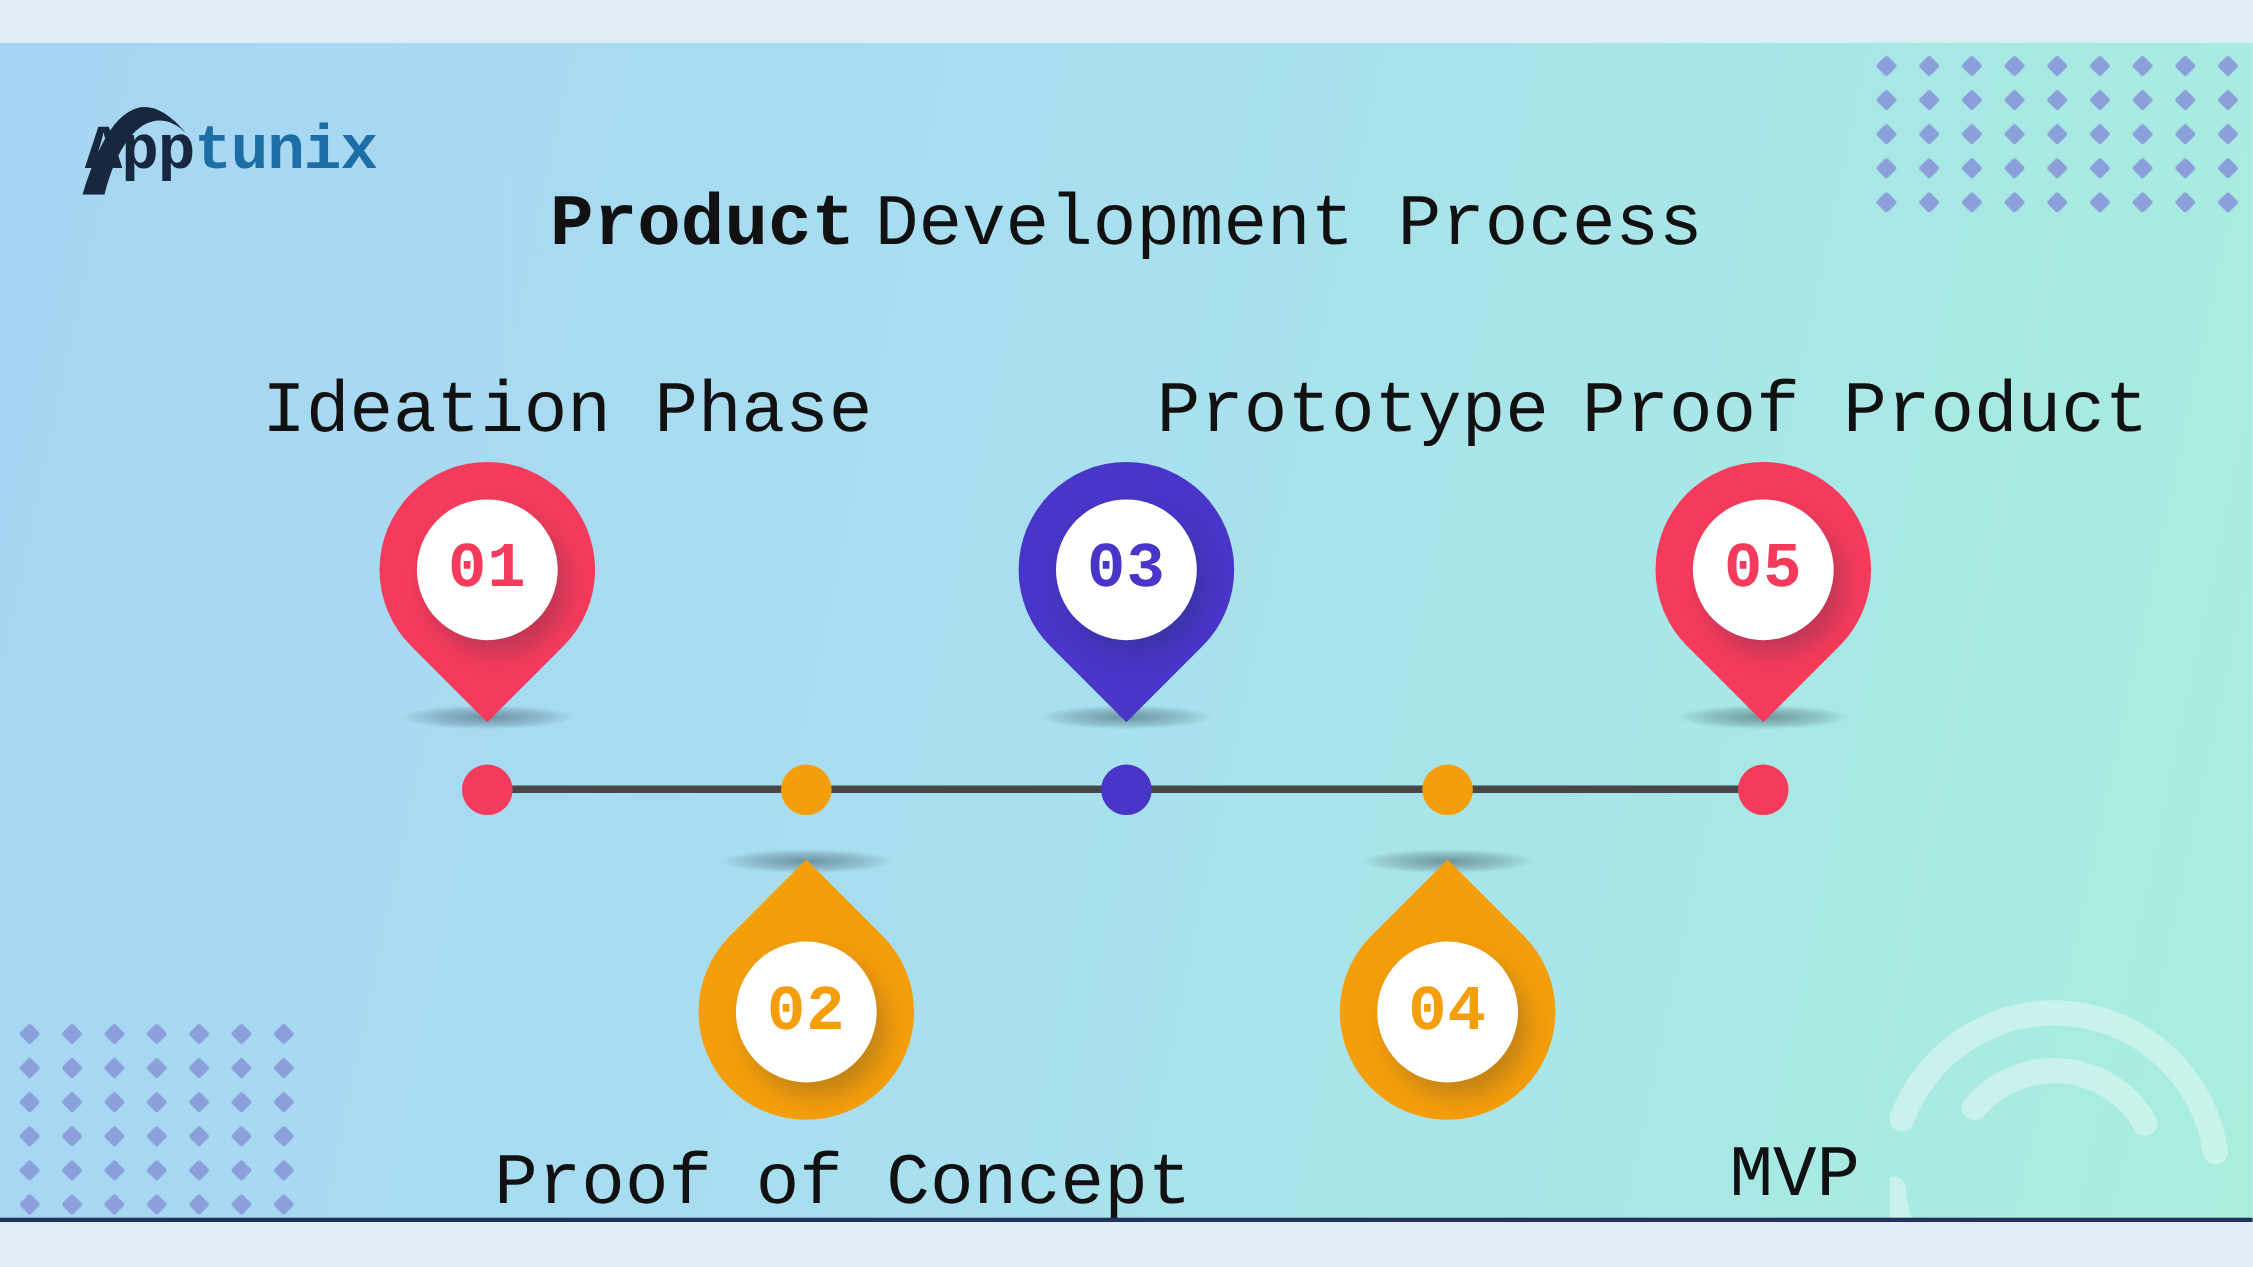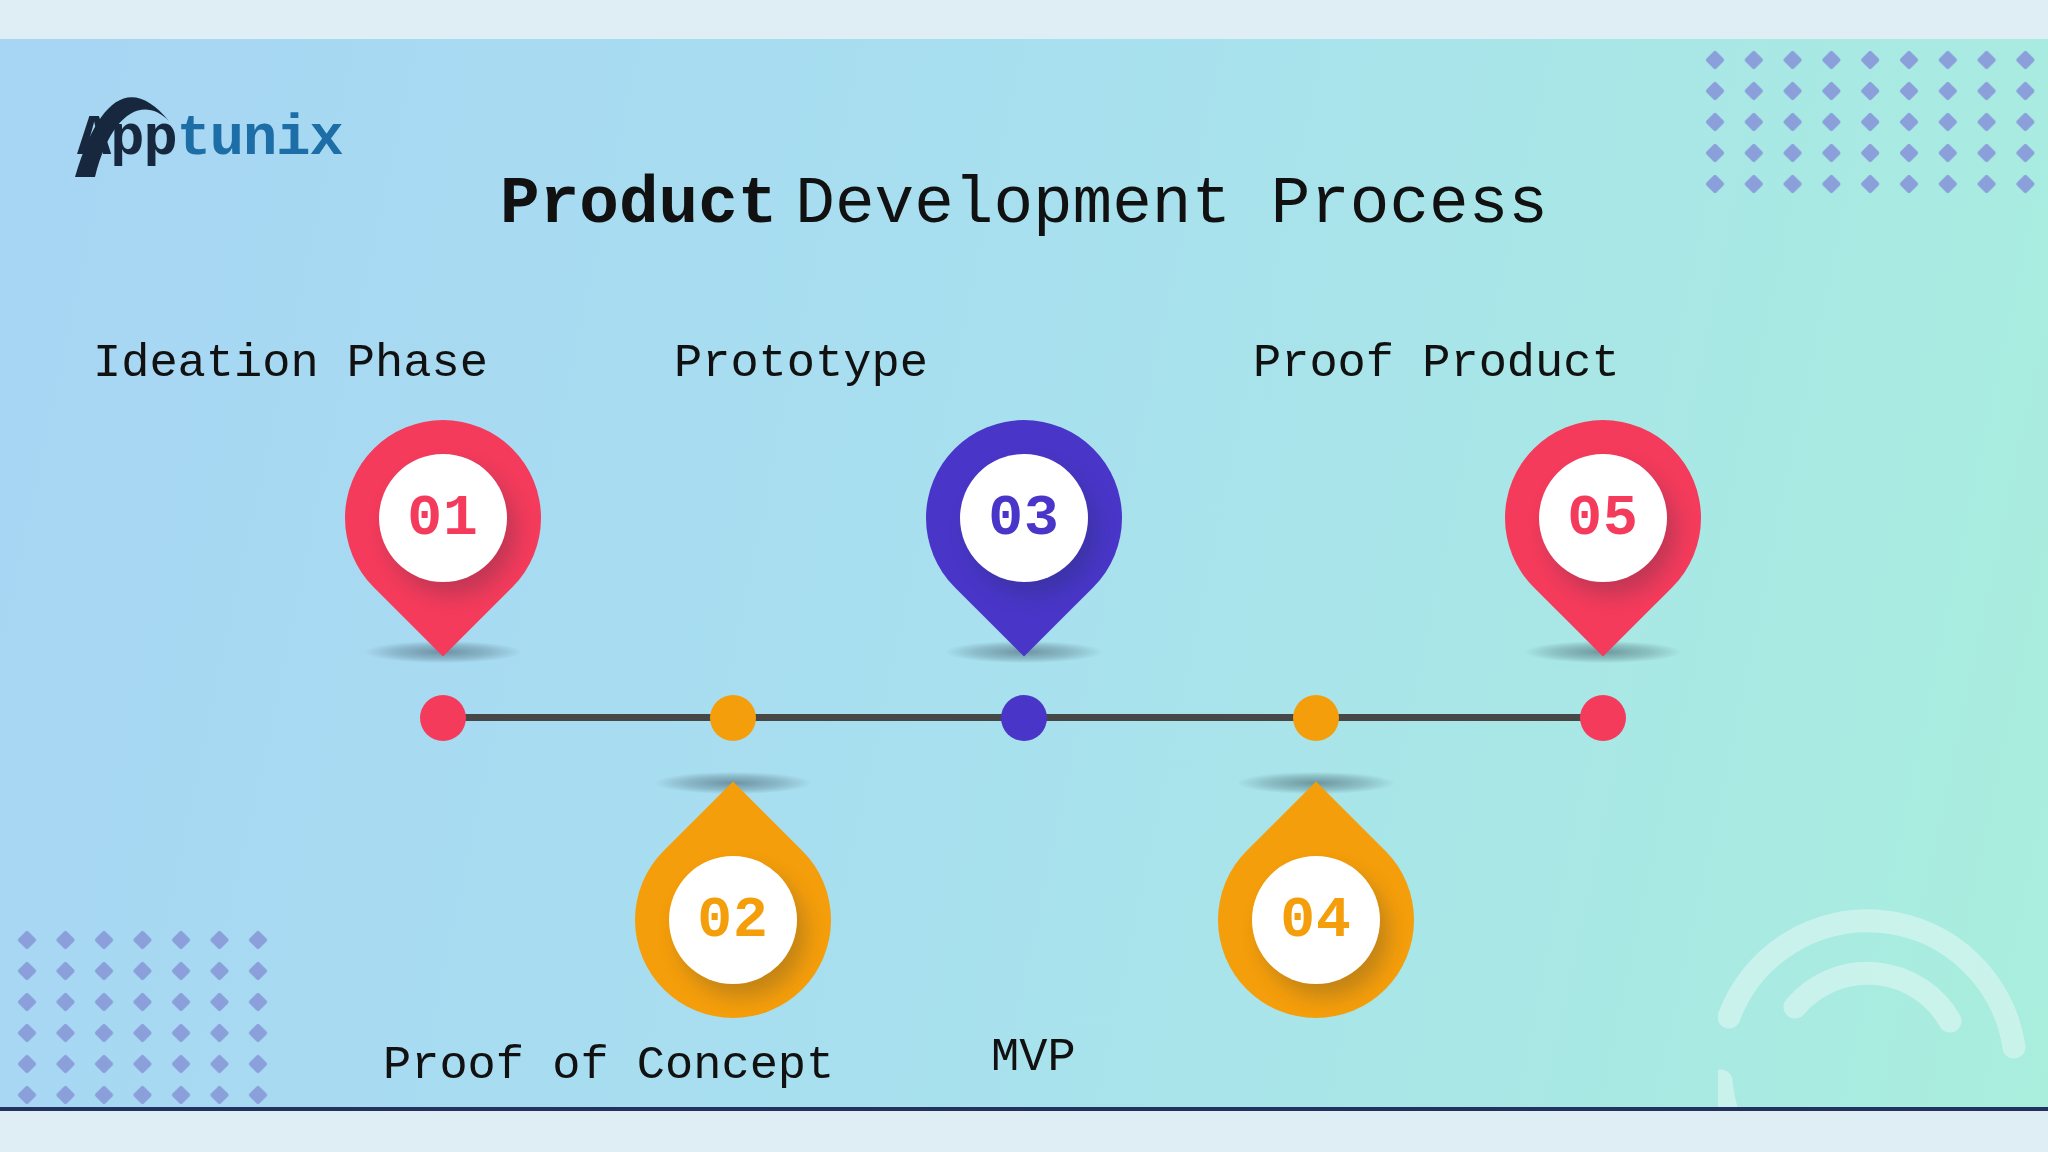--- a/index.html
+++ b/index.html
@@ -31,21 +31,21 @@
   .pin{position:absolute;width:196px;height:196px;background:var(--c,#999);z-index:4;}
   .pin-down{border-radius:50% 50% 50% 0;transform:rotate(-45deg);}
   .pin-up{border-radius:50% 0 50% 50%;transform:rotate(-45deg);}
   .pin-circle{position:absolute;inset:34px;border-radius:50%;background:#fff;transform:rotate(45deg);
     display:flex;align-items:center;justify-content:center;
     box-shadow:9px 13px 20px rgba(20,40,60,.22);}
   .pin-number{font-size:58px;font-weight:600;color:var(--c,#999);letter-spacing:1px;}
   .pin-shadow{position:absolute;width:156px;height:22px;border-radius:50%;z-index:2;
     background:radial-gradient(ellipse at center, rgba(45,65,78,.48) 0%, rgba(45,65,78,.22) 45%, rgba(45,65,78,0) 72%);}
 
-  .step-label{position:absolute;width:700px;text-align:left;font-size:47px;font-weight:500;color:inherit;z-index:5;white-space:nowrap;}
+  .step-label{position:absolute;width:700px;text-align:right;font-size:66px;font-weight:500;color:inherit;z-index:5;white-space:nowrap;}
 
   
   .decor{position:absolute;z-index:0;}
   .decor-tr{right:0;top:6px;color:#92a6d8;}
   .decor-bl{left:8px;bottom:-6px;color:#8097da;}
   .decor-arcs{right:0;bottom:0;color:#ffffff;opacity:.38;}
   .bottom-bar{position:absolute;left:0;right:0;bottom:0;height:4px;background:#22315e;z-index:6;}
 </style>
 </head>
 <body>
@@ -113,21 +113,21 @@
     <div class="step-label" style="left:383px;top:1000px">Proof of Concept</div>
     <div class="pin-shadow" style="left:655px;top:733px"></div>
     <div class="pin pin-up" style="left: 635px; top: 783px; --c: #F59E0B;">
       <div class="pin-circle">
         <span class="pin-number">02</span>
       </div>
     </div>
   </div>
 
   <div>
-    <div class="step-label" style="left:674px;top:298px">Prototype</div>
+    <div class="step-label" style="left:708px;top:298px">Prototype</div>
     <div class="pin-shadow" style="left:946px;top:602px"></div>
     <div class="pin pin-down" style="left: 926px; top: 381px; --c: #4936C8;">
       <div class="pin-circle">
         <span class="pin-number">03</span>
       </div>
     </div>
   </div>
 
   <div>
     <div class="step-label" style="left:991px;top:992px">MVP</div>

